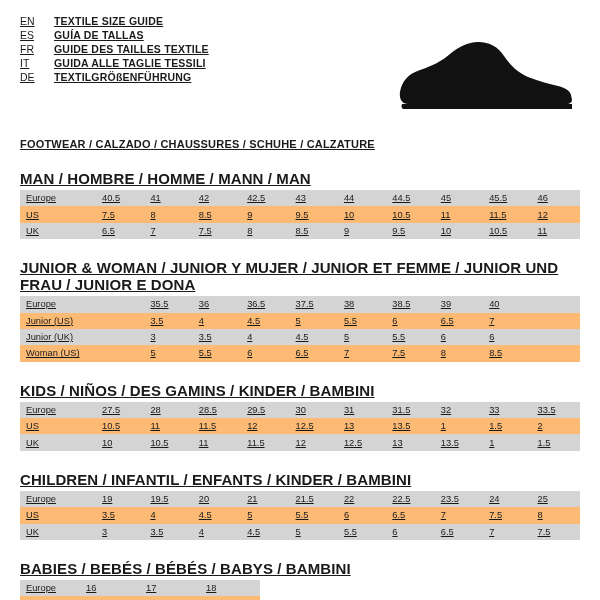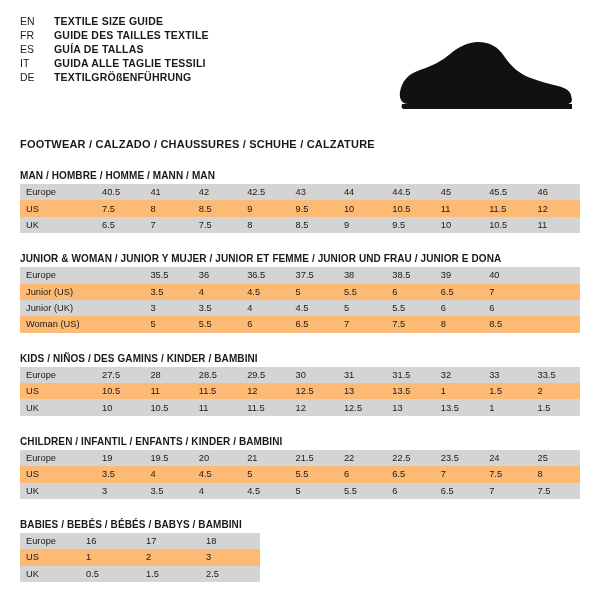--- a/index.html
+++ b/index.html
@@ -13,20 +13,21 @@
     font-family: "Liberation Sans", sans-serif;
     color: #1a1a1a;
     overflow: hidden;
   }
   .page {
     position: relative;
     width: 600px;
     height: 600px;
     box-sizing: border-box;
     padding: 16px 20px 0 20px;
+    text-decoration: underline;
   }
 
   
   .header {
     display: flex;
     align-items: flex-start;
     justify-content: space-between;
   }
   .lang-table {
     border-collapse: collapse;
@@ -59,21 +60,21 @@
     font-weight: 700;
     letter-spacing: 0.2px;
     margin-top: 24px;
   }
 
   
   .group {
     margin-top: 20px;
   }
   .group-title {
-    font-size: 10px;
+    font-size: 15px;
     font-weight: 700;
     letter-spacing: 0.1px;
     margin-bottom: 3px;
   }
   .size-table {
     border-collapse: collapse;
     width: 100%;
     font-size: 9.3px;
     table-layout: fixed;
   }
@@ -106,26 +107,26 @@
 <div class="page">
 
   <div class="header">
     <table class="lang-table">
       <tbody>
         <tr>
           <td class="lang-code">EN</td>
           <td class="lang-title">TEXTILE SIZE GUIDE</td>
         </tr>
         <tr>
+          <td class="lang-code">ES</td>
+          <td class="lang-title">GUÍA DE TALLAS</td>
+        </tr>
+        <tr>
           <td class="lang-code">FR</td>
           <td class="lang-title">GUIDE DES TAILLES TEXTILE</td>
-        </tr>
-        <tr>
-          <td class="lang-code">ES</td>
-          <td class="lang-title">GUÍA DE TALLAS</td>
         </tr>
         <tr>
           <td class="lang-code">IT</td>
           <td class="lang-title">GUIDA ALLE TAGLIE TESSILI</td>
         </tr>
         <tr>
           <td class="lang-code">DE</td>
           <td class="lang-title">TEXTILGRÖßENFÜHRUNG</td>
         </tr>
       </tbody>

